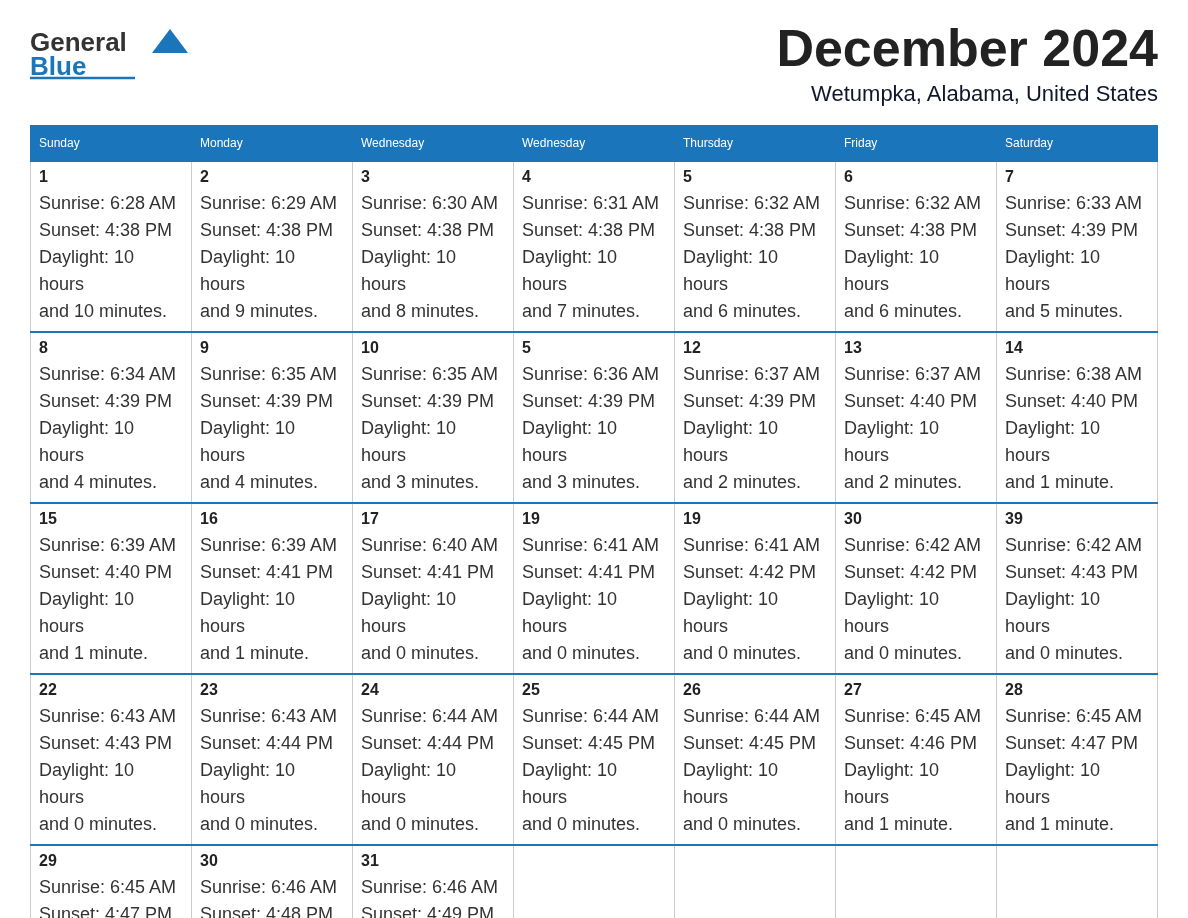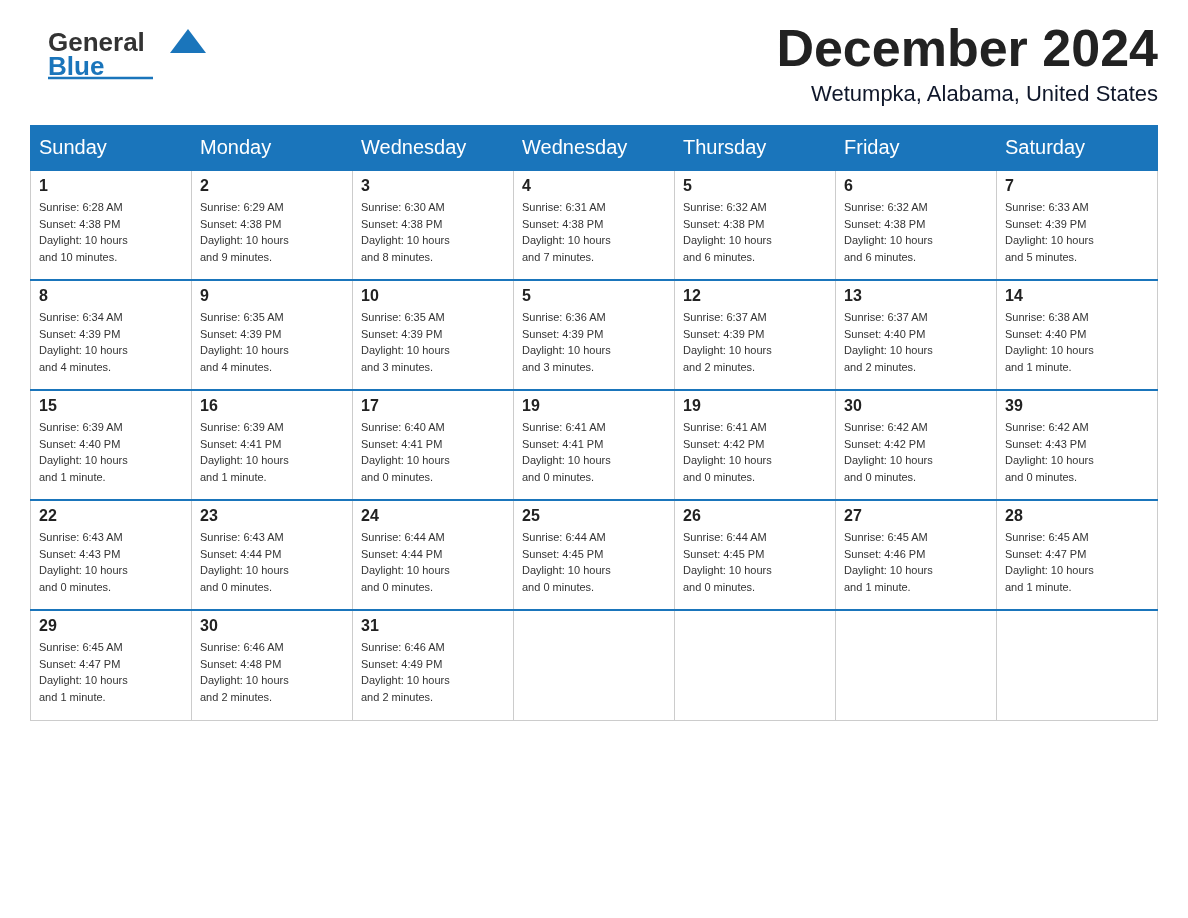--- a/index.html
+++ b/index.html
@@ -37,21 +37,21 @@
     }
     .calendar {
       width: 100%;
       border-collapse: collapse;
       table-layout: fixed;
     }
     .calendar th {
       background: #1a75bb;
       color: #fff;
       padding: 10px 8px;
-      font-size: 20px;
+      font-size: 12px;
       font-weight: normal;
       text-align: left;
       border: 1px solid #1a75bb;
     }
     .calendar td {
       vertical-align: top;
       padding: 6px 8px;
       border: 1px solid #ccc;
       height: 110px;
       font-size: 13px;
@@ -64,32 +64,31 @@
     .calendar tr td + td {
       border-top: 2px solid #1a75bb;
     }
     .day-number {
       font-size: 16px;
       font-weight: bold;
       margin-bottom: 4px;
       color: #222;
     }
     .day-info {
-      font-size: 11px;
+      font-size: 18px;
       line-height: 1.5;
       color: #333;
     }
     .empty-cell {
       background: #fff;
     }
     .logo-wrapper {
       display: flex;
       align-items: center;
       gap: 2px;
-      margin-left: 18px;
     }
     .logo-icon {
       display: flex;
       flex-direction: column;
       align-items: center;
       margin-right: 4px;
     }
     .logo-icon svg {
       width: 40px;
       height: 40px;

